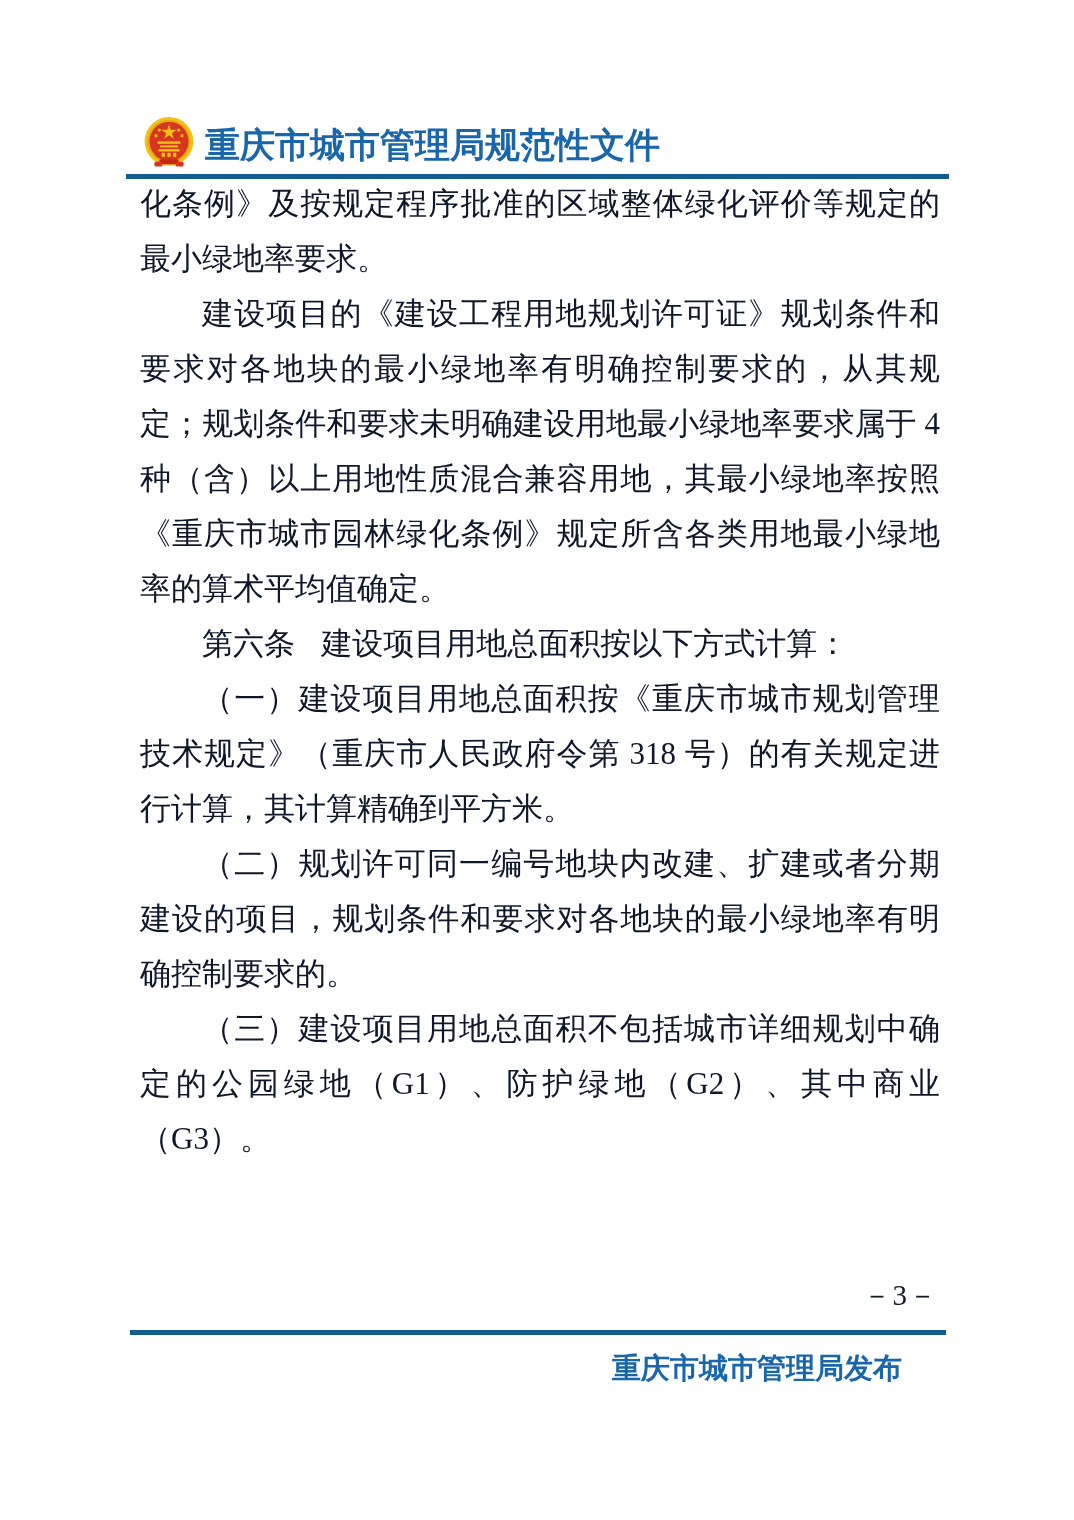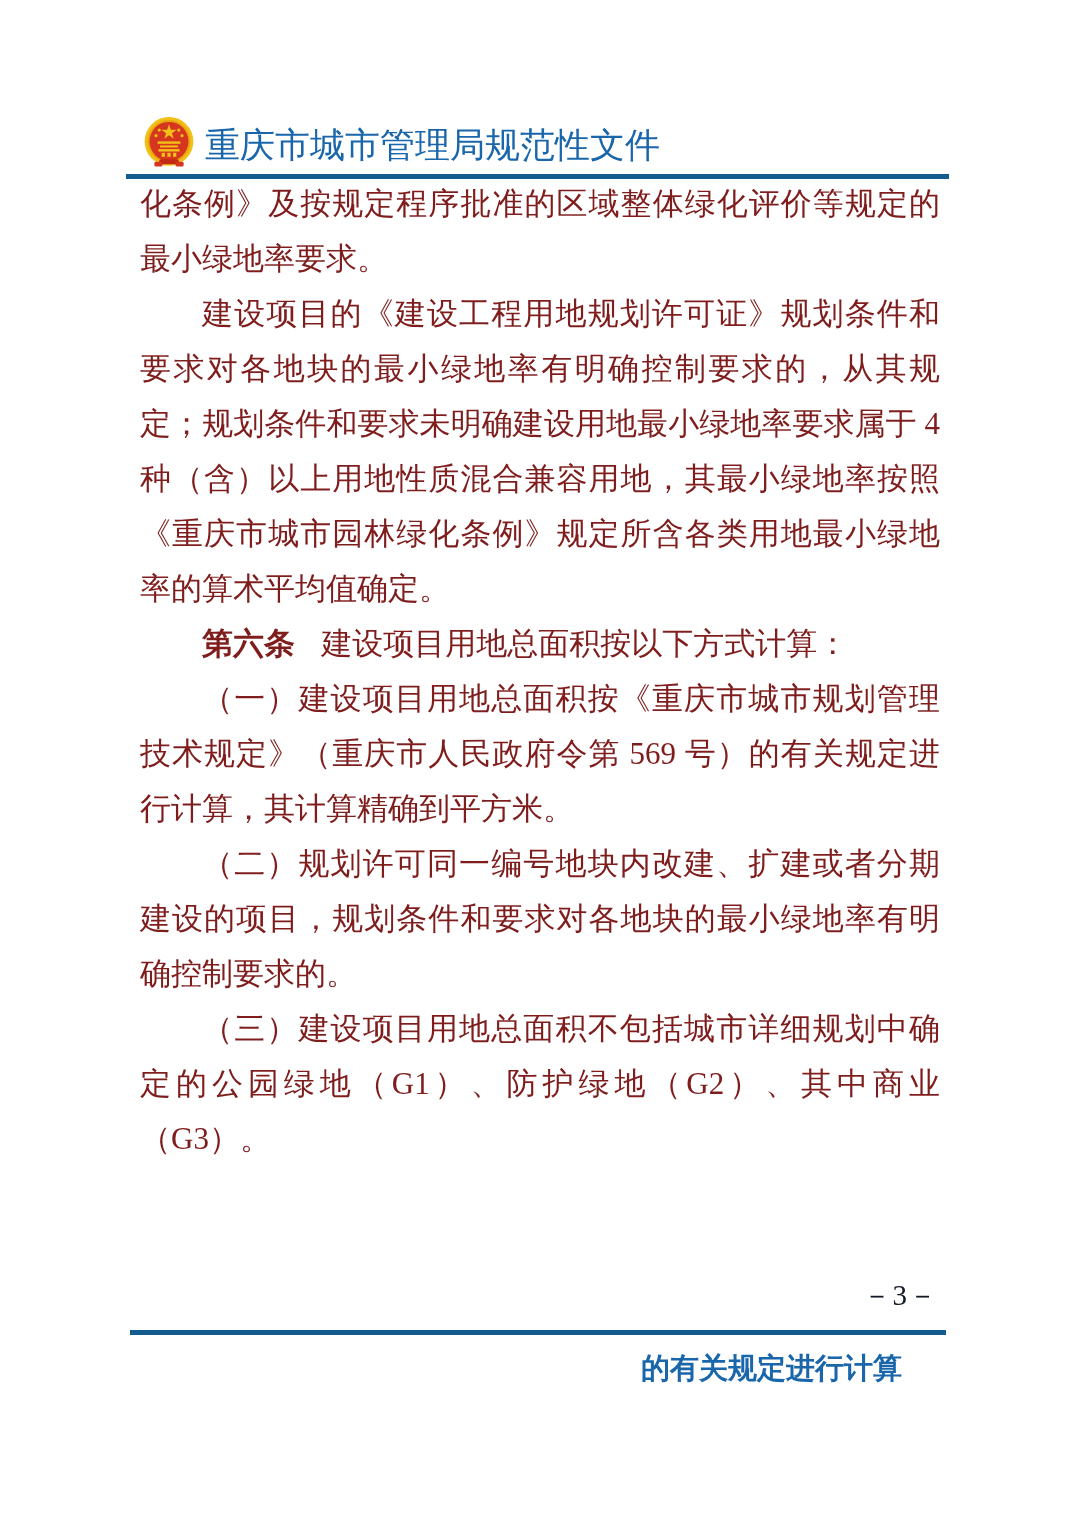--- a/index.html
+++ b/index.html
@@ -18,45 +18,45 @@
 
   
   .doc-header {
     position: absolute;
     left: 143px; top: 116px;
     display: flex; align-items: center; gap: 10px;
   }
   .emblem { width: 52px; height: 54px; flex: 0 0 auto; }
   .doc-header .title {
     font-size: 35px;
-    font-weight: normal;
+    font-weight: bold;
     color: #1a66ab;
     letter-spacing: 0px;
     white-space: nowrap;
   }
   .header-rule {
     position: absolute;
     left: 126px; right: 125px; top: 174px;
     height: 5px;
     background: #135c8d;
   }
 
   
   .doc-body {
     position: absolute;
     left: 140px; right: 134px; top: 176px;
     font-size: 31px;
     line-height: 55px;
     text-align: justify;
-    color: #7f1d1d;
+    color: #0f172a;
   }
   .doc-body p.para { margin: 0; }
   .doc-body p.para.indent { text-indent: 62px; }
   .doc-body .lead {
-    font-weight: bold;
+    font-weight: normal;
     font-family: "Liberation Sans", "DejaVu Sans", sans-serif;
     margin-right: 0.85em;
   }
 
   
   .page-number {
     position: absolute;
     right: 136px; top: 1276px;
     font-size: 29px;
     color: #131a26;
@@ -110,22 +110,22 @@
       </svg>
     </span>
     <span class="title">重庆市城市管理局规范性文件</span>
   </div>
   <div class="header-rule"></div>
 
   <div class="doc-body" id="doc-body">
       <p class="para">化条例》及按规定程序批准的区域整体绿化评价等规定的最小绿地率要求。</p>
       <p class="para indent">建设项目的《建设工程用地规划许可证》规划条件和要求对各地块的最小绿地率有明确控制要求的，从其规定；规划条件和要求未明确建设用地最小绿地率要求属于 4 种（含）以上用地性质混合兼容用地，其最小绿地率按照《重庆市城市园林绿化条例》规定所含各类用地最小绿地率的算术平均值确定。</p>
       <p class="para indent"><span class="lead">第六条</span>建设项目用地总面积按以下方式计算：</p>
-      <p class="para indent">（一）建设项目用地总面积按《重庆市城市规划管理技术规定》（重庆市人民政府令第 569 号）的有关规定进行计算，其计算精确到平方米。</p>
+      <p class="para indent">（一）建设项目用地总面积按《重庆市城市规划管理技术规定》（重庆市人民政府令第 318 号）的有关规定进行计算，其计算精确到平方米。</p>
       <p class="para indent">（二）规划许可同一编号地块内改建、扩建或者分期建设的项目，规划条件和要求对各地块的最小绿地率有明确控制要求的。</p>
       <p class="para indent">（三）建设项目用地总面积不包括城市详细规划中确定的公园绿地（G1）、防护绿地（G2）、其中商业（G3）。</p>
     </div>
 
   <div class="page-number">－3－</div>
   <div class="footer-rule"></div>
-  <div class="footer-publisher">的有关规定进行计算</div>
+  <div class="footer-publisher">重庆市城市管理局发布</div>
 
 </div>
 
 </body></html>

